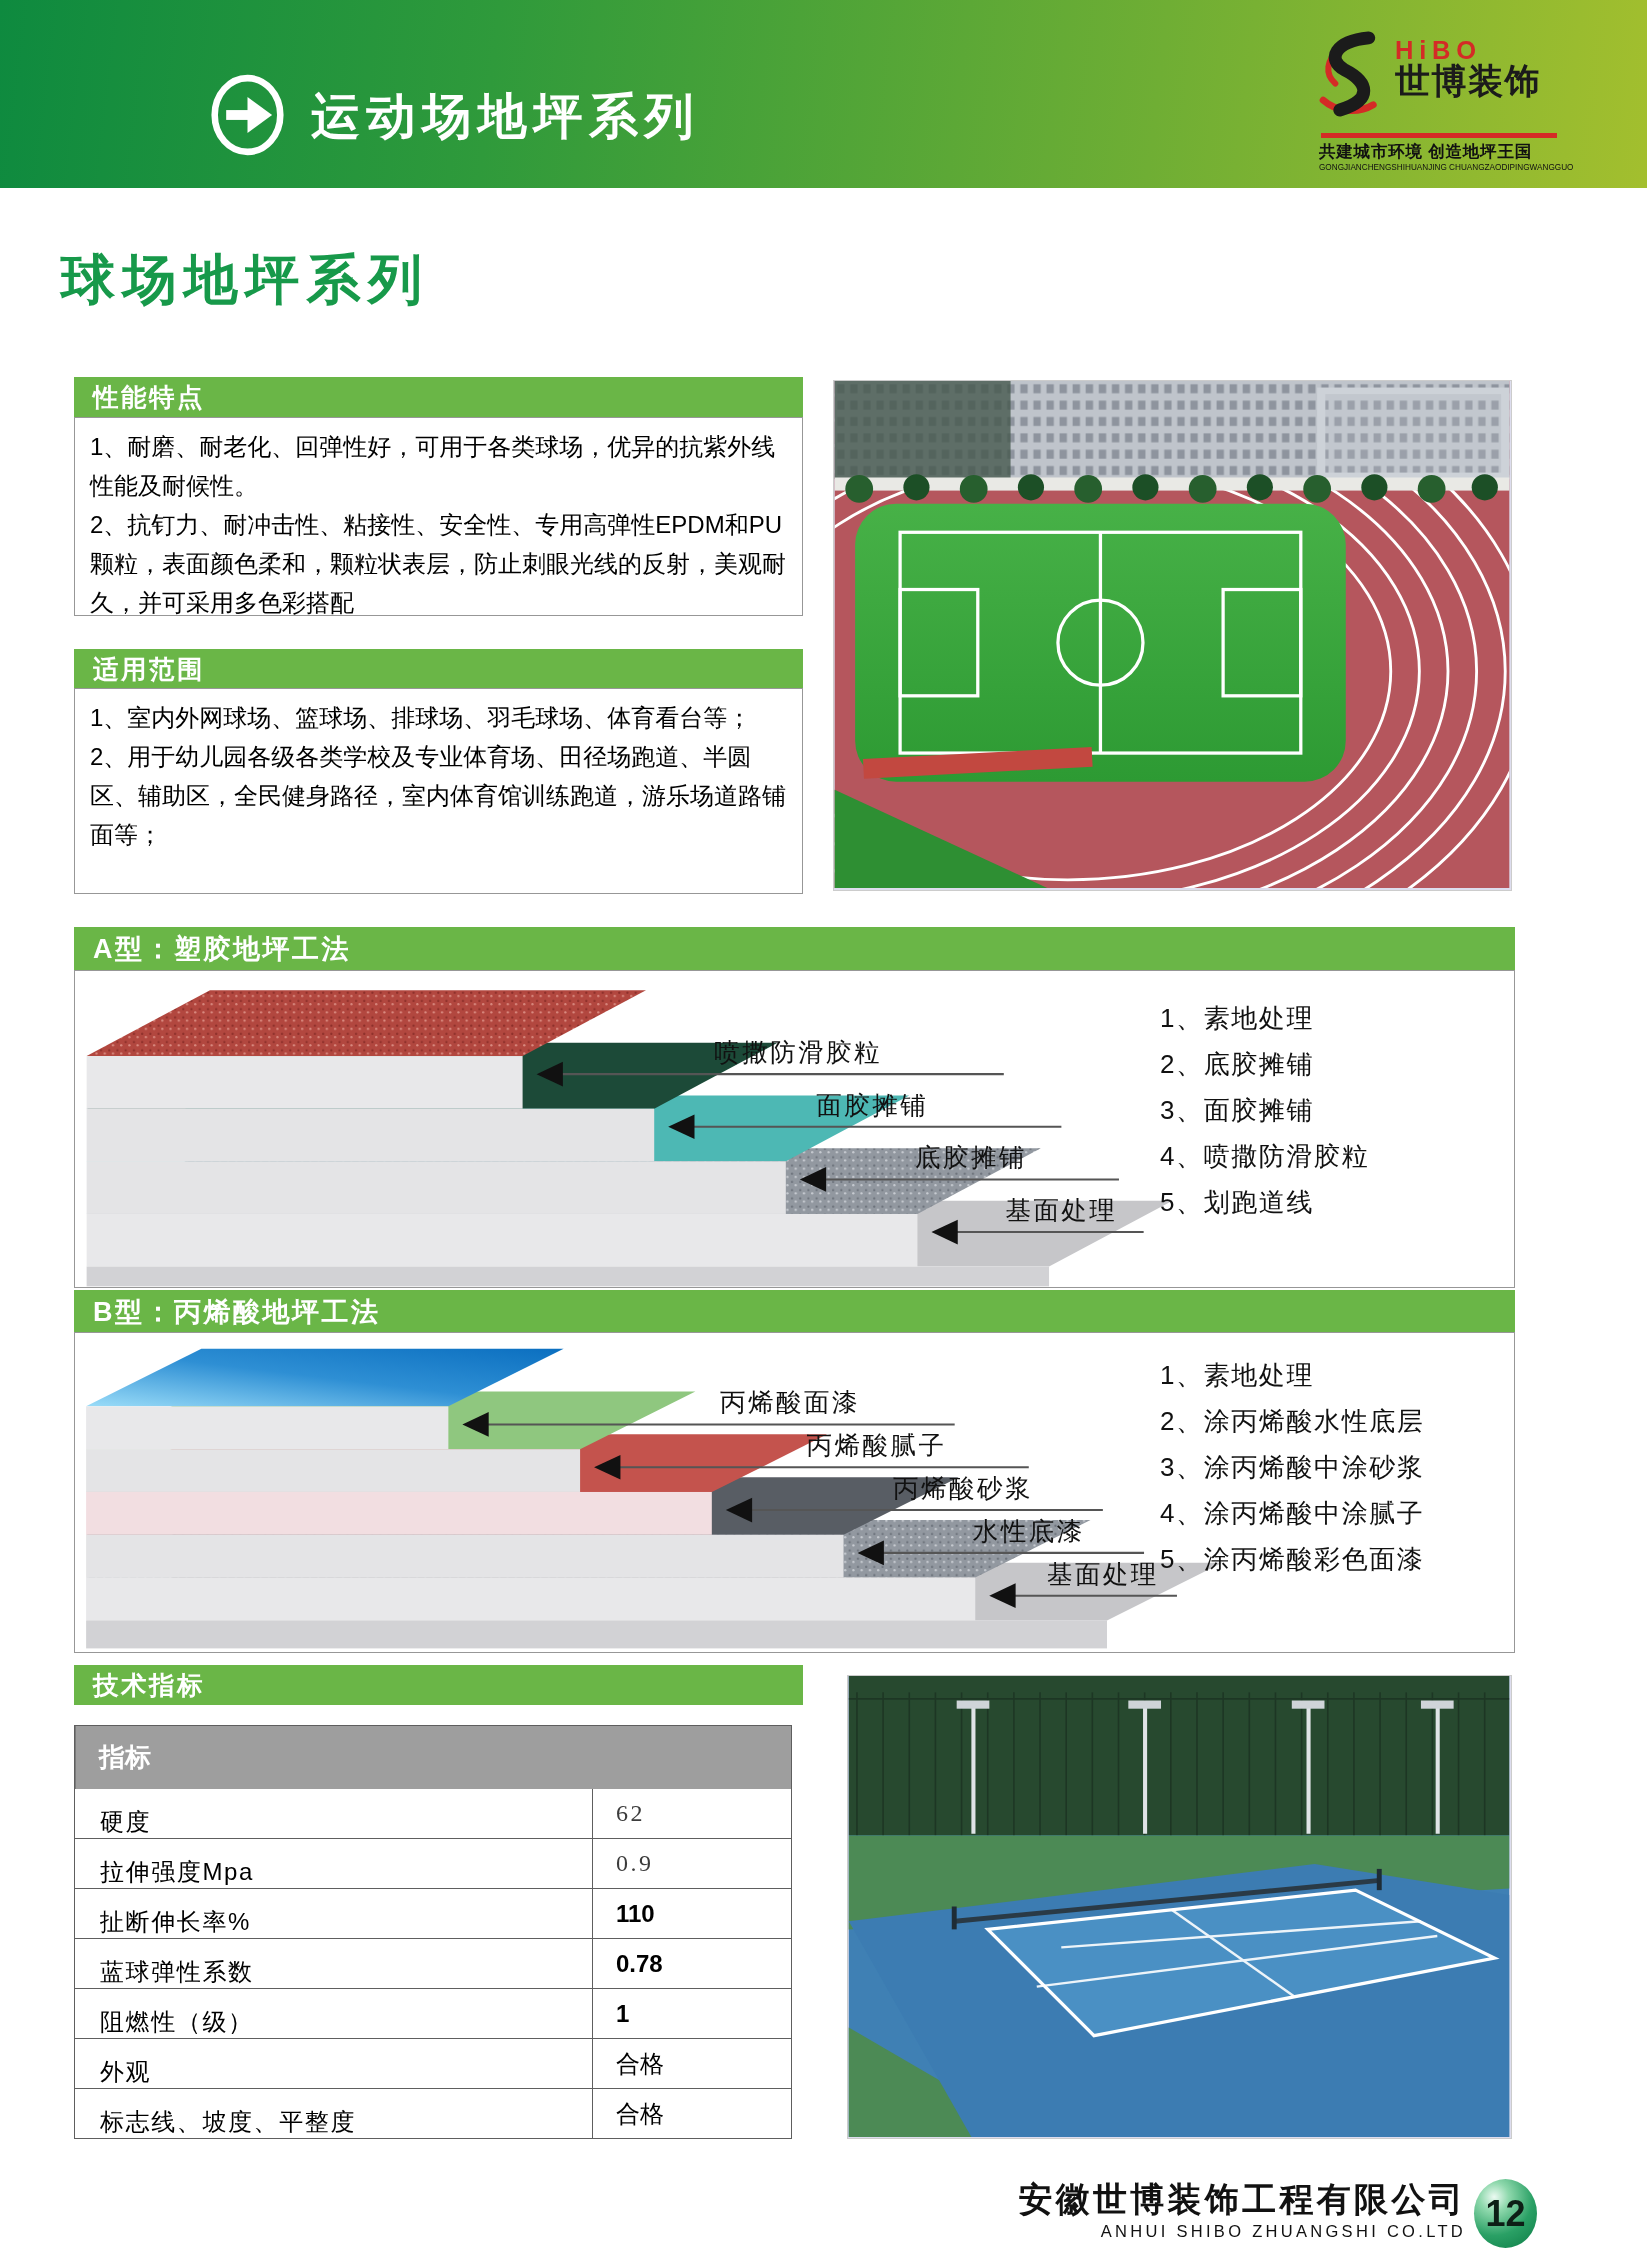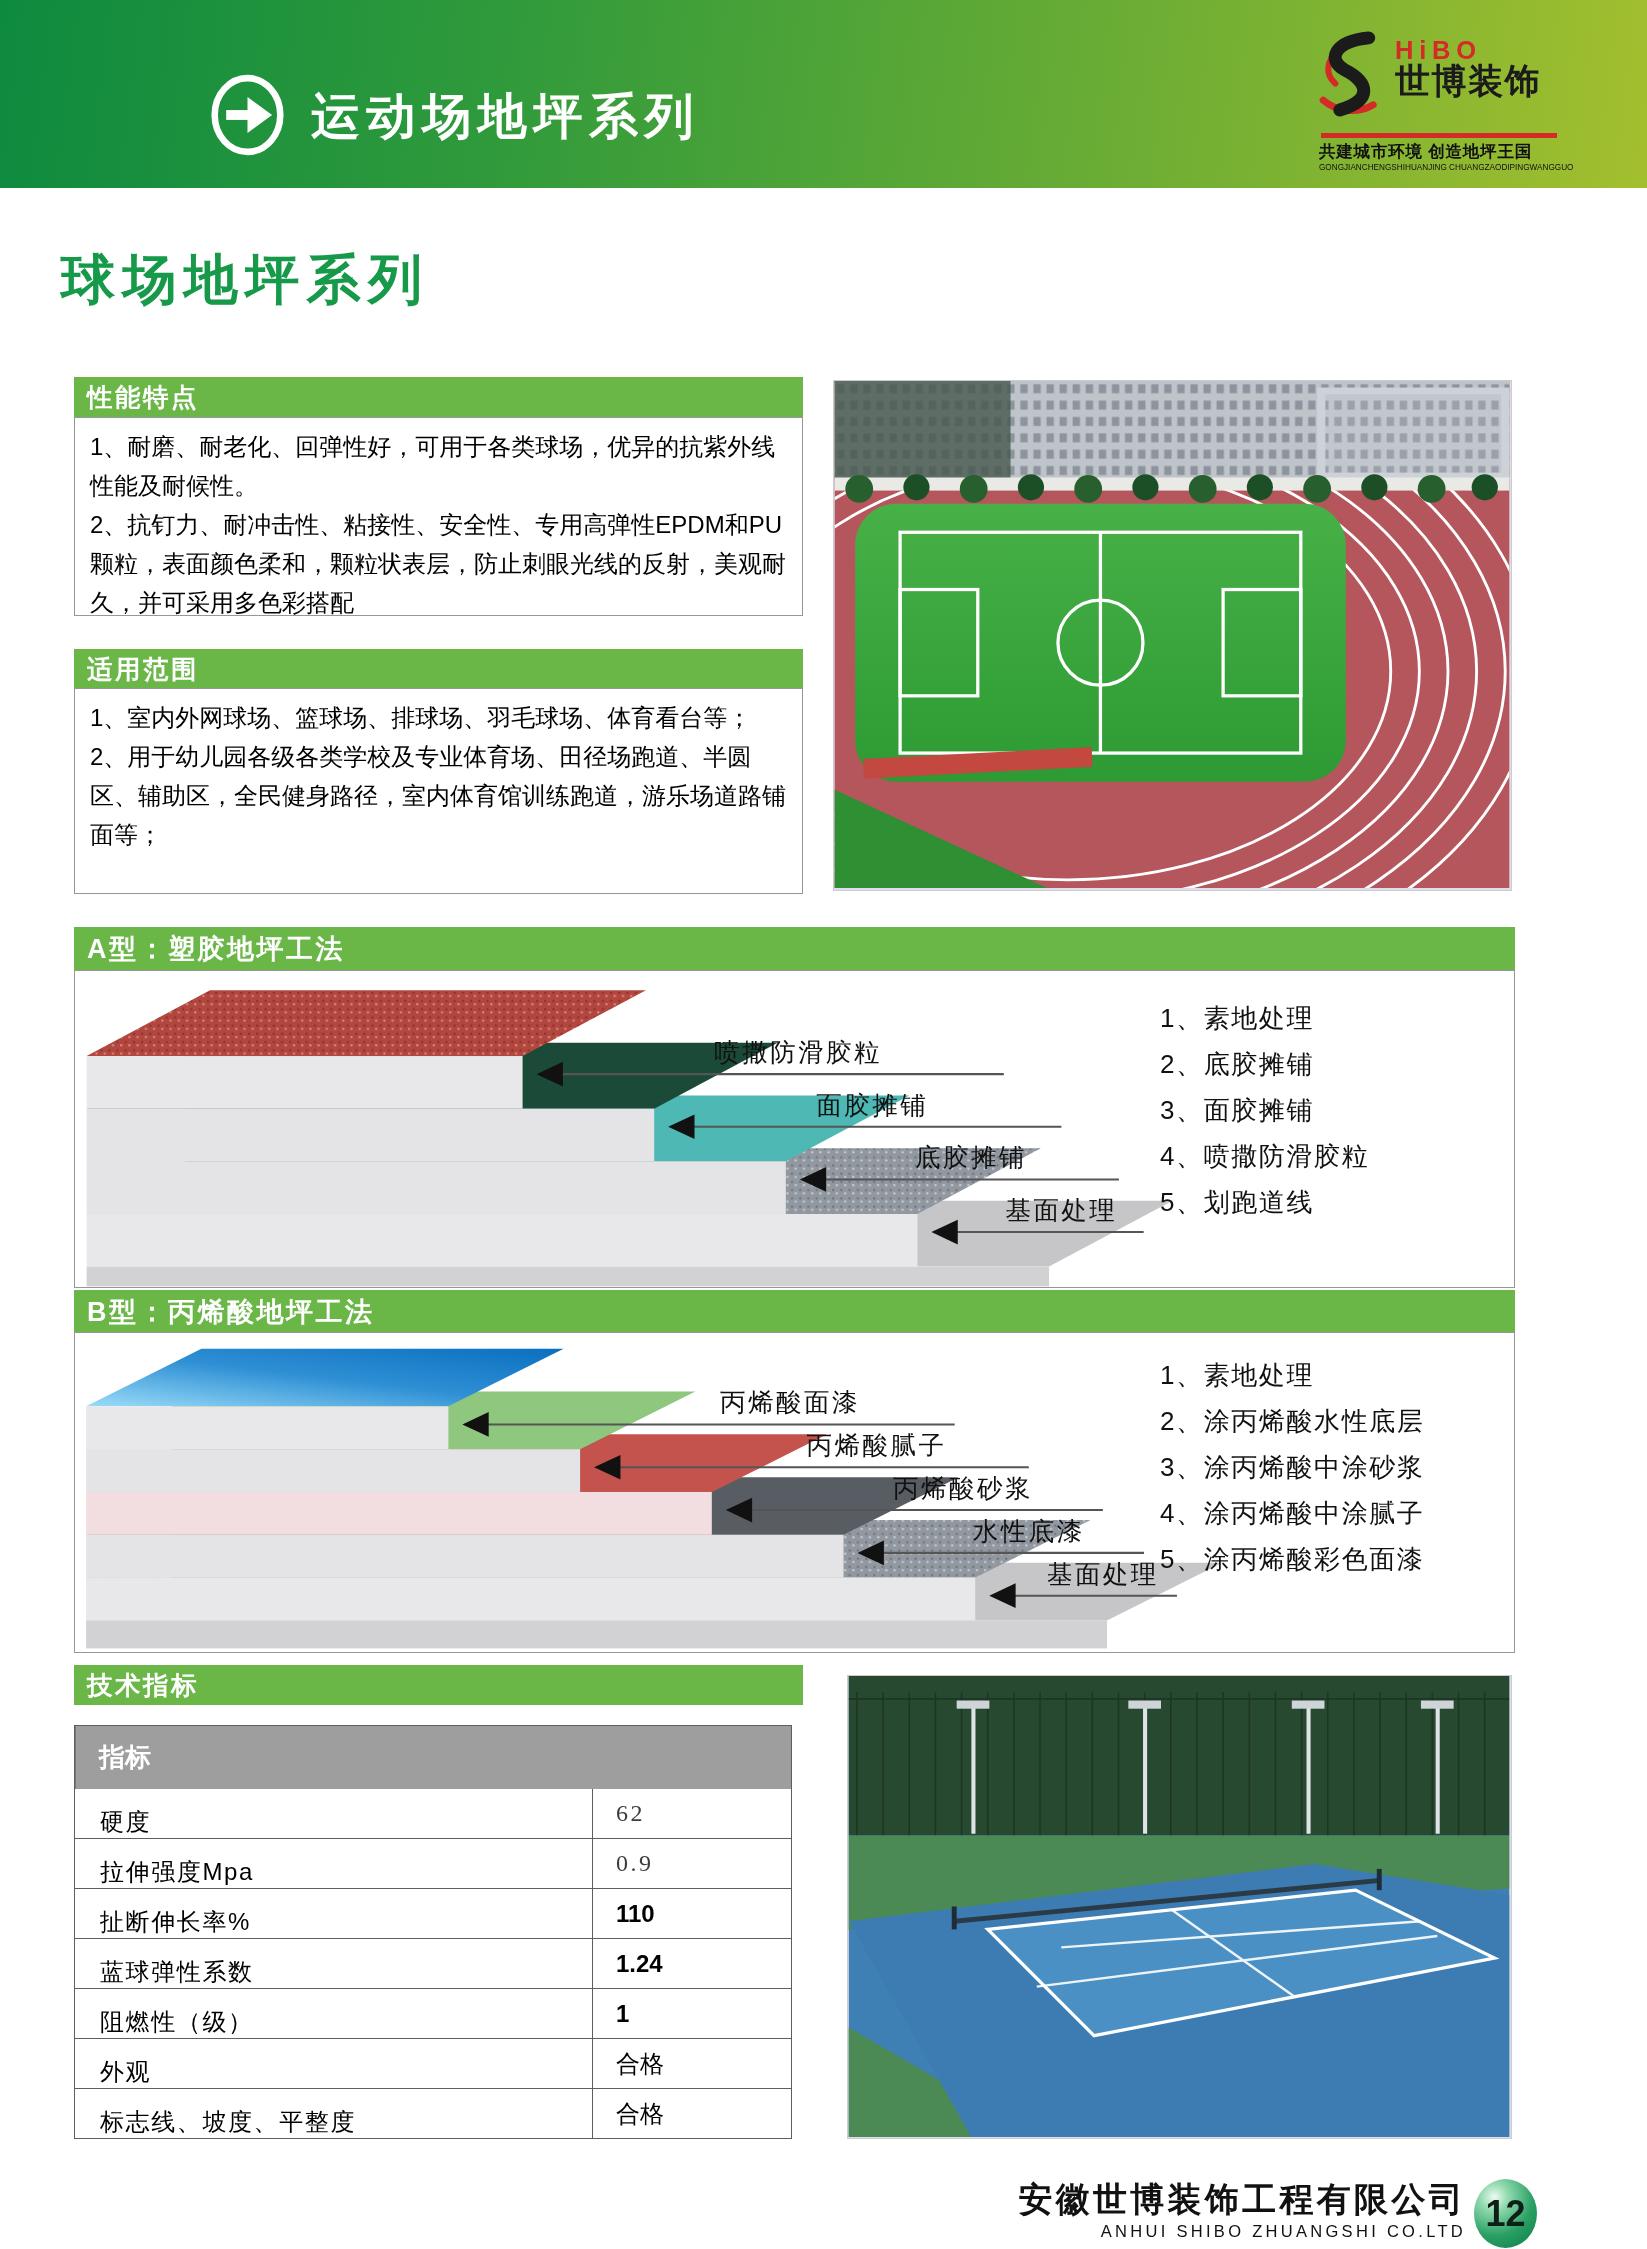--- a/index.html
+++ b/index.html
@@ -24,21 +24,21 @@
            color:#111;letter-spacing:0.8px;white-space:nowrap;}
   .tagline-py{position:absolute;left:5px;top:132px;width:247px;font-size:8.2px;color:#111;
               font-family:Liberation Sans, sans-serif;letter-spacing:0px;white-space:nowrap;}
 
   
   .page-title{position:absolute;left:61px;top:244px;font-size:54px;font-weight:900;
               color:#17994a;letter-spacing:7.4px;}
 
   
   .bar{position:absolute;background:#6ab647;color:#fff;font-weight:bold;
-       display:flex;align-items:center;padding-left:13px;box-sizing:border-box;letter-spacing:2.5px;}
+       display:flex;align-items:center;padding-left:19px;box-sizing:border-box;letter-spacing:2.5px;}
   .bar-small{width:729px;height:40px;font-size:25.5px;}
   .bar-wide{width:1441px;height:43px;font-size:27px;}
   .box{position:absolute;background:#fff;border:1.6px solid #979797;box-sizing:border-box;}
   .box-text{padding:10px 15px;font-size:24px;line-height:1.62;color:#000;}
   .box-text p{margin:0;}
 
   
   .photo{position:absolute;border:1.6px solid #cccccc;box-sizing:border-box;background:#dde;}
   .photo svg{display:block;}
 
@@ -318,21 +318,21 @@
     <div class="trow">
       <div class="tcell-item">拉伸强度Mpa</div>
       <div class="tcell-value val-serif">0.9</div>
     </div>
     <div class="trow">
       <div class="tcell-item">扯断伸长率%</div>
       <div class="tcell-value val-bold">110</div>
     </div>
     <div class="trow">
       <div class="tcell-item">蓝球弹性系数</div>
-      <div class="tcell-value val-bold">1.24</div>
+      <div class="tcell-value val-bold">0.78</div>
     </div>
     <div class="trow">
       <div class="tcell-item">阻燃性（级）</div>
       <div class="tcell-value val-bold">1</div>
     </div>
     <div class="trow">
       <div class="tcell-item">外观</div>
       <div class="tcell-value">合格</div>
     </div>
     <div class="trow">

